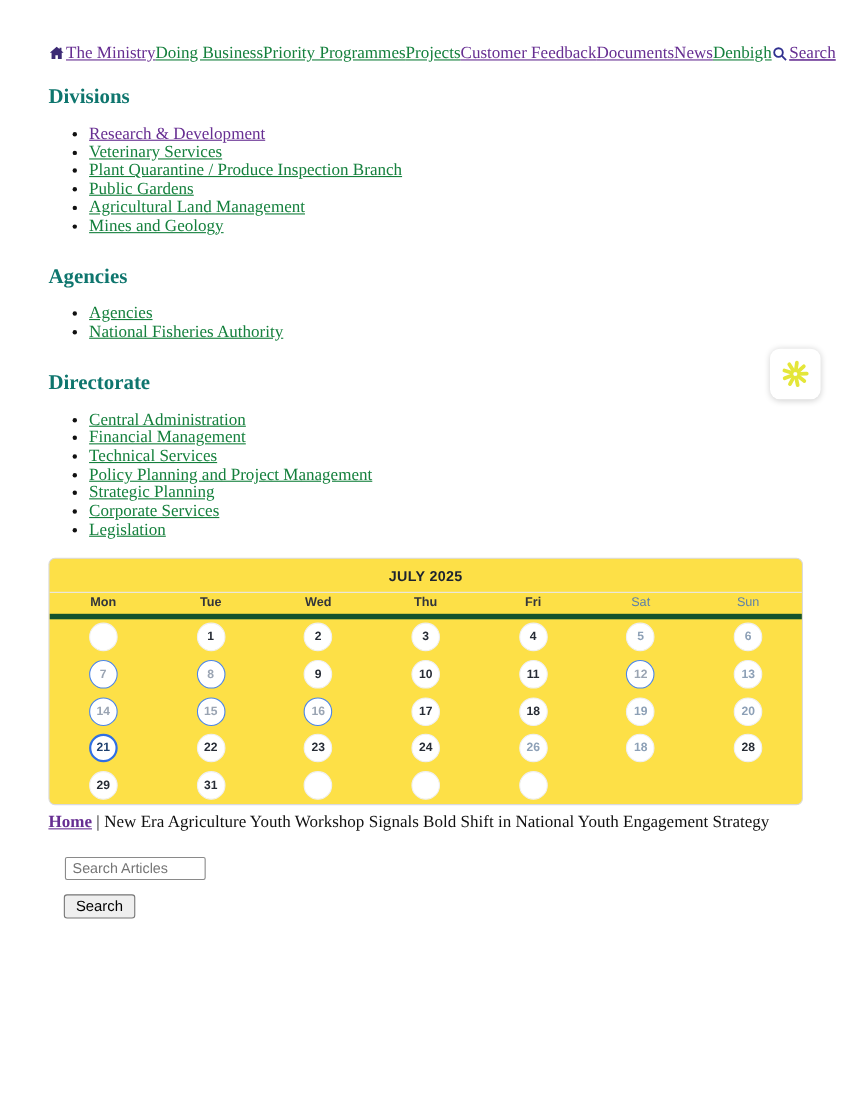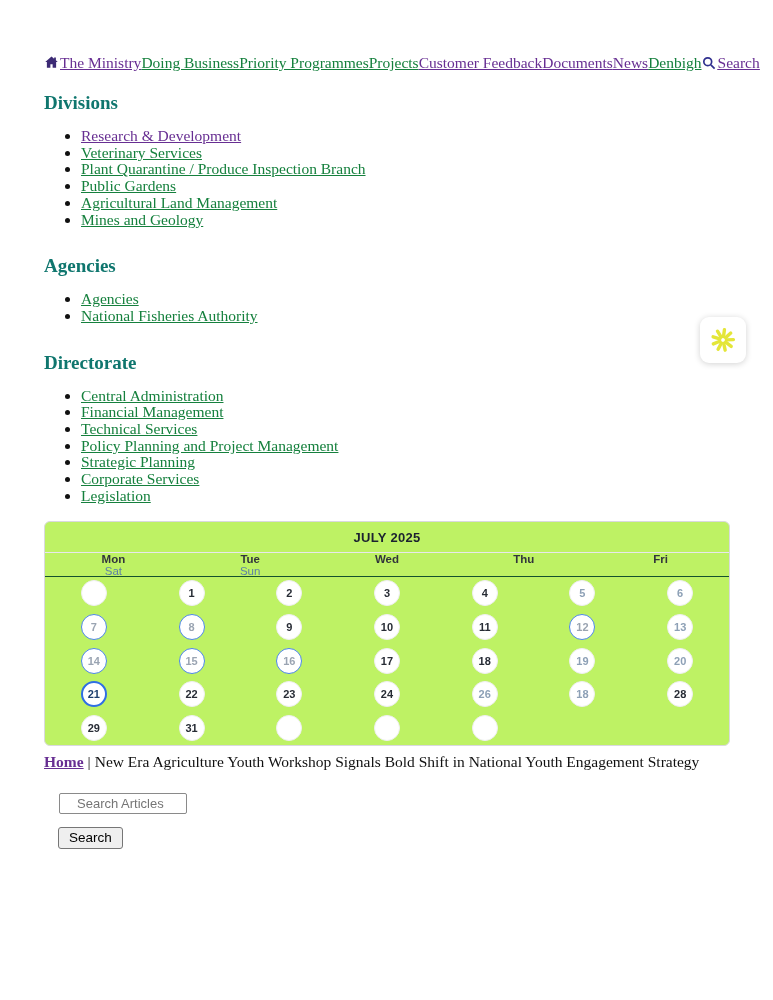--- a/index.html
+++ b/index.html
@@ -3,21 +3,21 @@
 <meta charset="utf-8">
 <style>
   * { box-sizing: border-box; }
   html,body { margin:0; padding:0; }
   body {
     width:773px; height:1000px; position:relative; overflow:hidden;
     background:#ffffff;
     font-family:"Liberation Serif", serif;
     color:#111;
   }
-  .content { margin:14px 43px 0 44px; padding-top:40px; }
+  .content { margin:0 43px 0 44px; padding-top:40px; }
 
   
   .topnav { display:flex; align-items:center; font-size:15.5px; line-height:1.1; }
   .topnav a { text-decoration:underline; white-space:nowrap; }
   a.lnk-blue { color:#15803d; }
   a.lnk-purple { color:#672e92; }
   .home-link { display:inline-flex; align-items:center; text-decoration:none; }
   .home-ic { width:15px; height:15px; fill:#3c2a74; margin-right:1px; }
   .nav-search { display:inline-flex; align-items:center; }
   .search-ic { width:14px; height:14px; stroke:#30308f; stroke-width:2.4; fill:none; margin-right:2px; }
@@ -25,28 +25,28 @@
   
   h3.section-h { font-size:19px; font-weight:bold; margin:27px 0 14px 0; color:#0f766e; }
   h3.section-h.first { margin-top:21px; }
   ul.link-list { margin:0 0 16px 0; padding:0 0 0 37px; }
   ul.link-list li { line-height:16.7px; font-size:15.5px; color:#111; }
   ul.link-list a { text-decoration:underline; }
 
   
   .calendar {
     margin-top:0; border:1px solid #d9d9de; border-radius:6px; overflow:hidden;
-    font-family:"Liberation Sans", sans-serif; background:#bef264;
+    font-family:"Liberation Sans", sans-serif; background:#fde047;
   }
   .cal-title {
     text-align:center; font-size:13px; font-weight:600; letter-spacing:.3px;
     color:#1c2230; padding:8px 0 7px 0; border-bottom:1px solid #e8e8ec;
   }
   .cal-days {
-    display:grid; grid-template-columns:repeat(5,1fr); border-bottom:1px solid #14532d;
+    display:grid; grid-template-columns:repeat(7,1fr); border-bottom:5px solid #14532d;
     height:24px; align-items:center;
   }
   .cal-dayname { text-align:center; font-size:11.5px; font-weight:600; color:#32353b; }
   .cal-dayname.weekend { color:#5e81a8; font-weight:500; }
   .cal-grid { display:grid; grid-template-columns:repeat(7,1fr); }
   .cal-cell { height:33.6px; display:flex; align-items:center; justify-content:center; }
   .day-circle {
     width:26px; height:26px; border-radius:50%;
     display:flex; align-items:center; justify-content:center;
     font-size:11px; font-weight:600; border:1px solid #efeff2; background:#fff;
@@ -58,21 +58,21 @@
   .day-circle.empty   { }
 
   
   .breadcrumb { margin-top:7px; font-size:15.5px; color:#111; }
   .breadcrumb a { color:#672e92; text-decoration:underline;font-weight:bold; }
   .breadcrumb .sep { margin:0 4px; color:#111; }
 
   
   .search-form { margin-top:22px; margin-left:15px; font-family:"Liberation Sans", sans-serif; }
   .search-input {
-    width:128px; height:21px; font-size:13px; padding:1px 17px;
+    width:128px; height:21px; font-size:13px; padding:1px 6px;
     border:1px solid #8a8a8a; border-radius:2px; font-family:"Liberation Sans", sans-serif;
     color:#000; background:#fff;
   }
   .search-input::placeholder { color:#757575; }
   .search-btn {
     display:block; margin-top:13px; margin-left:-1px;
     font-size:13.5px; font-family:"Liberation Sans", sans-serif; color:#000;
     background:#efefef; border:1px solid #767676; border-radius:3px;
     padding:2px 10px 3px 10px; cursor:pointer;
   }

